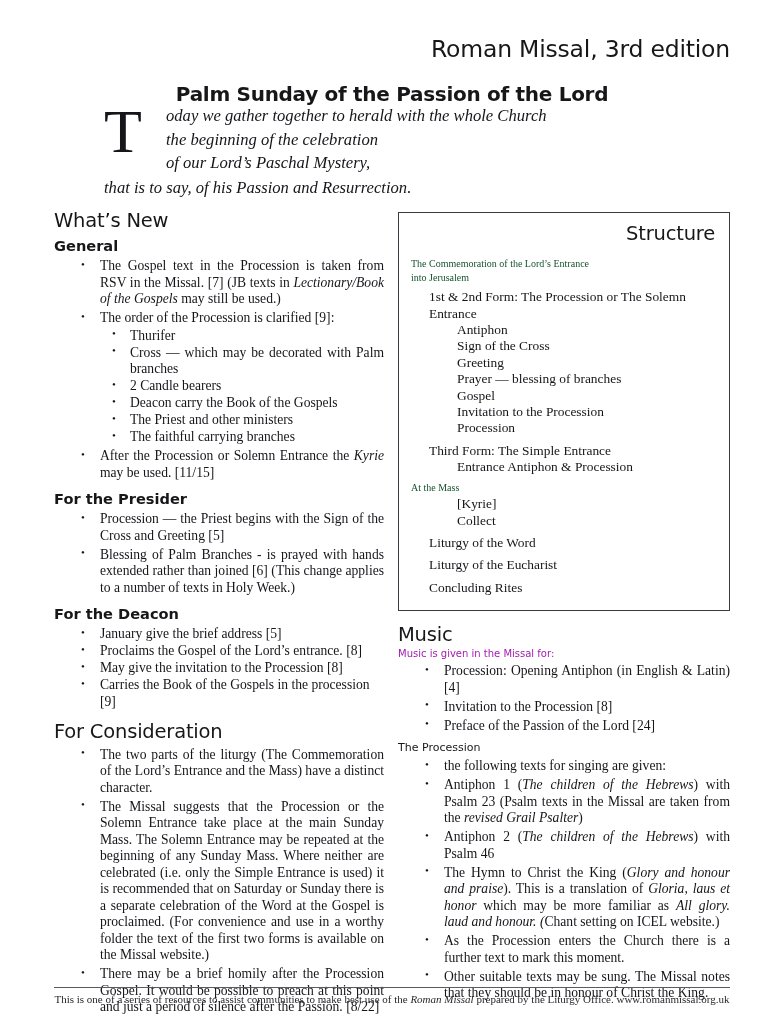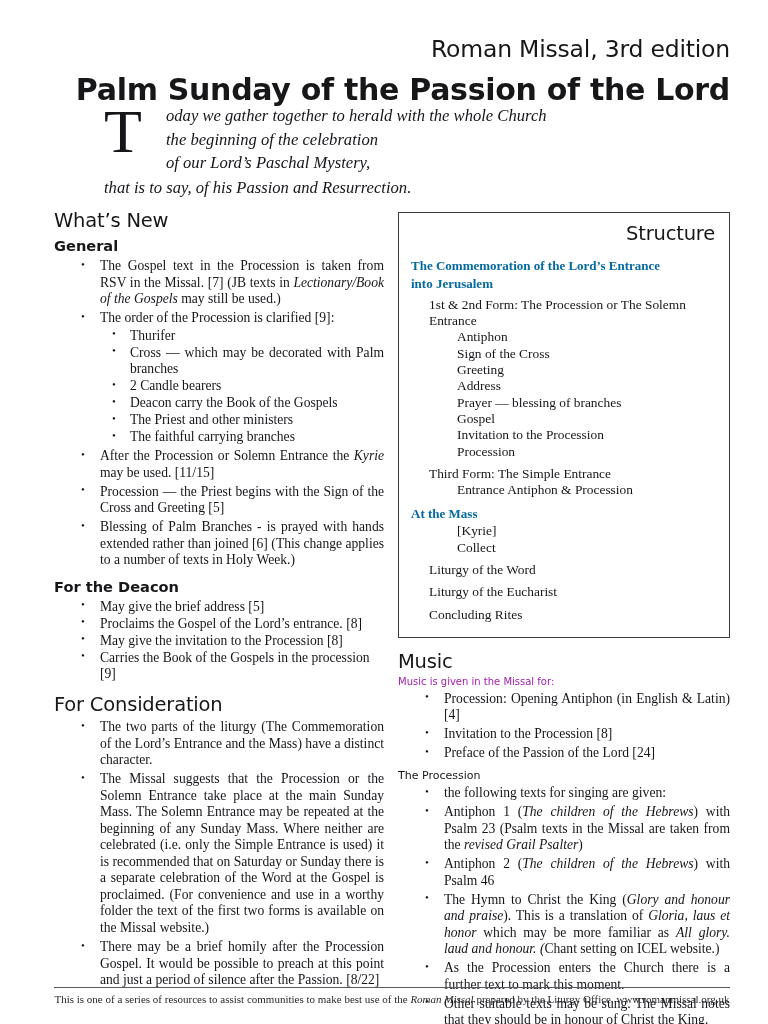--- a/index.html
+++ b/index.html
@@ -33,25 +33,26 @@
     font-family: "DejaVu Sans", sans-serif;
     color: #17171a;
   }
   .hdr-line1 {
     font-size: 23.5px;
     font-weight: 400;
     line-height: 1.12;
     letter-spacing: -0.2px;
   }
   .hdr-line2 {
-    font-size: 30px;
+    font-size: 20px;
     font-weight: 700;
     line-height: 1.2;
-    margin-top: 10px;
+    margin-top: 20px;
     letter-spacing: -0.3px;
+    text-align: center;
   }
 
   
   .intro {
     position: absolute;
     left: 96px;
     top: 104px;
     width: 560px;
     font-family: "Liberation Serif", serif;
     font-style: italic;
@@ -161,25 +162,25 @@
   
   .struct-box {
     border: 1.2px solid #3a3a40;
     padding: 10px 14px 14px 12px;
     box-sizing: border-box;
     width: 332px;
     min-height: 380px;
   }
   .struct-box h1.sec { margin-bottom: 14px; text-align: right; }
   .st-group-title {
-    font-size: 13px;
-    font-weight: 700;
+    font-size: 10px;
+    font-weight: 400;
     line-height: 1.2;
     margin: 0 0 2px 0;
-    color: #0369a1;
+    color: #14532d;
   }
   .st-l1 {
     font-size: 13.4px;
     line-height: 1.22;
     margin: 0;
     padding-left: 18px;
     color: #15151a;
   }
   .st-l2 {
     font-size: 13.4px;
@@ -261,28 +262,29 @@
           <li>Deacon carry the Book of the Gospels</li>
           <li>The Priest and other ministers</li>
           <li>The faithful carrying branches</li>
         </ul>
       </li>
       <li style="margin-top:1px;">
         <span>After the Procession or Solemn Entrance the </span><i>Kyrie</i><span> may be used. [11/15]</span>
       </li>
     </ul>
 
+    <h2 class="sub">For the Presider</h2>
     <ul class="b">
       <li>Procession — the Priest begins with the Sign of the Cross and Greeting [5]</li>
       <li>Blessing of Palm Branches - is prayed with hands extended rather than joined [6] (This change applies to a number of texts in Holy Week.)</li>
     </ul>
 
     <h2 class="sub">For the Deacon</h2>
     <ul class="b tight">
-      <li>May give the brief address [5]</li>
+      <li>January give the brief address [5]</li>
       <li>Proclaims the Gospel of the Lord’s entrance. [8]</li>
       <li>May give the invitation to the Procession [8]</li>
       <li>Carries the Book of the Gospels in the procession [9]</li>
     </ul>
 
     <h1 class="sec" style="margin-top:11px;margin-bottom:4px;">For Consideration</h1>
     <ul class="b">
       <li>The two parts of the liturgy (The Commemoration of the Lord’s Entrance and the Mass) have a distinct character.</li>
       <li>The Missal suggests that the Procession or the Solemn Entrance take place at the main Sunday Mass. The Solemn Entrance may be repeated at the beginning of any Sunday Mass. Where neither are celebrated (i.e. only the Simple Entrance is used) it is recommended that on Saturday or Sunday there is a separate celebration of the Word at the Gospel is proclaimed. (For convenience and use in a worthy folder the text of the first two forms is available on the Missal website.)</li>
       <li>There may be a brief homily after the Procession Gospel. It would be possible to preach at this point and just a period of silence after the Passion. [8/22]</li>
@@ -295,21 +297,20 @@
       <h1 class="sec">Structure</h1>
 
       <div class="st-group-title">The Commemoration of the Lord’s Entrance</div>
       <div class="st-group-title">into Jerusalem</div>
 
       <div class="st-gap-sm"></div>
       <div class="st-l1">1st &amp; 2nd Form: The Procession or The Solemn Entrance</div>
       <div class="st-l2">Antiphon</div>
       <div class="st-l2">Sign of the Cross</div>
       <div class="st-l2">Greeting</div>
-      <div class="st-l2">Address</div>
       <div class="st-l2">Prayer — blessing of branches</div>
       <div class="st-l2">Gospel</div>
       <div class="st-l2">Invitation to the Procession</div>
       <div class="st-l2">Procession</div>
 
       <div class="st-l1 st-spaced">Third Form: The Simple Entrance</div>
       <div class="st-l2">Entrance Antiphon &amp; Procession</div>
 
       <div class="st-gap"></div>
       <div class="st-group-title">At the Mass</div>

